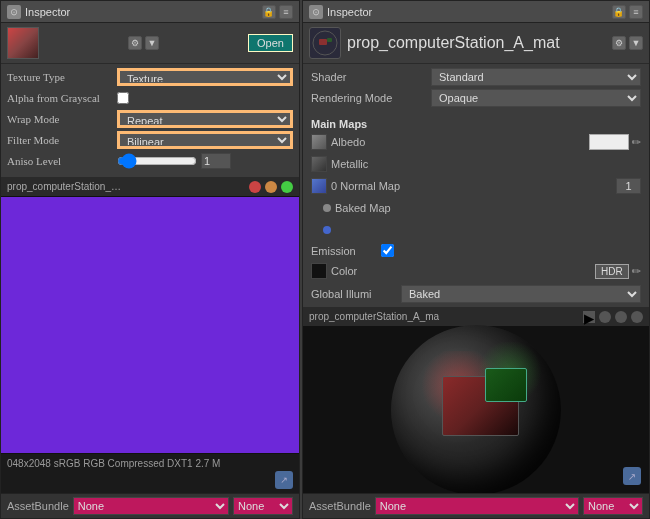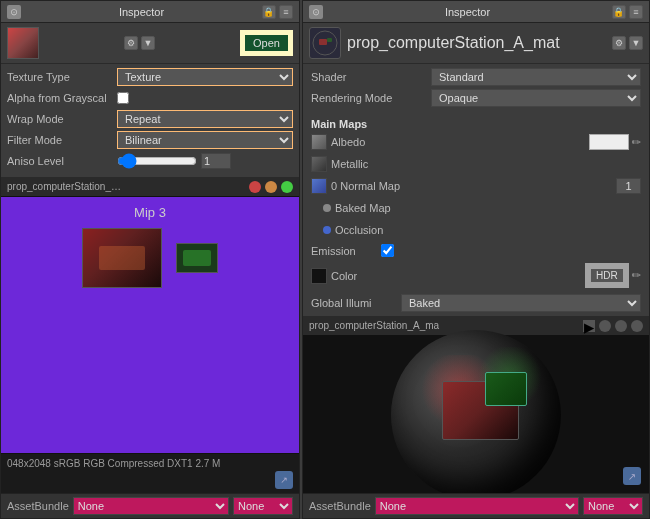--- a/index.html
+++ b/index.html
@@ -38,21 +38,20 @@
       width: 14px; height: 14px;
       background: #888;
       border-radius: 2px;
       font-size: 9px;
       display: flex; align-items: center; justify-content: center;
     }
     .title-bar-title {
       font-size: 11px;
       color: #ddd;
       flex: 1;
-      text-align: center;
     }
     .title-bar-actions {
       display: flex;
       gap: 3px;
     }
     .title-bar-btn {
       width: 14px; height: 14px;
       background: #666;
       border: 1px solid #555;
       border-radius: 2px;
@@ -72,49 +71,50 @@
     .inspector-thumb-left {
       width: 32px; height: 32px;
       background: linear-gradient(135deg, #c44 0%, #844 50%, #422 100%);
       border: 1px solid #555;
     }
     .inspector-name-left {
       font-size: 11px; color: #ddd;
     }
     .open-btn {
       margin-left: auto;
-      background: #14532d;
-      border: 5px solid #fef9c3;
+      background: #0f766e;
+      border: 1px solid #fef9c3;
       padding: 2px 8px;
       color: #ddd;
       cursor: pointer;
       font-size: 11px;
     }
 
     .form-section {
       padding: 4px 6px;
     }
     .form-row {
       display: flex;
       align-items: center;
       margin-bottom: 3px;
       min-height: 18px;
     }
     .form-label {
       width: 110px;
       color: #bbb;
       font-size: 11px;
+      font-family: Liberation Serif, serif;
     }
     .form-value {
       flex: 1;
     }
     .form-select {
       width: 100%;
       background: #555;
-      border: 1px solid #fdba74;
+      border: 3px solid #fdba74;
       color: #ddd;
       font-size: 11px;
       padding: 1px 3px;
       height: 18px;
     }
     .form-checkbox {
       width: 12px; height: 12px;
     }
     .form-slider-row {
       display: flex;
@@ -349,21 +349,21 @@
     .emission-row {
       display: flex;
       align-items: center;
       padding: 2px 8px;
       margin-bottom: 2px;
     }
     .emission-label { font-size: 11px; color: #bbb; width: 70px; }
     .emission-check { margin-right: 4px; }
     .hdr-btn {
       background: #555;
-      border: 6px solid #a3a3a3;
+      border: 1px solid #a3a3a3;
       color: #ddd;
       font-size: 10px;
       padding: 1px 5px;
       cursor: pointer;
     }
 
     .global-illum-row {
       display: flex;
       align-items: center;
       padding: 2px 8px;
@@ -518,27 +518,20 @@
 
   <div class="preview-area-left">
     <div class="preview-header-left">
       <span class="preview-title-left">prop_computerStation_…</span>
       <div class="preview-controls-left">
         <button class="preview-ctrl-btn red"></button>
         <button class="preview-ctrl-btn orange"></button>
         <button class="preview-ctrl-btn green"></button>
       </div>
     </div>
-    <div class="preview-content">
-      <span class="mip-label">Mip 3</span>
-      <div class="mip-images">
-        <div class="mip-img-large"></div>
-        <div class="mip-img-small"></div>
-      </div>
-    </div>
   </div>
 
   <div class="preview-bottom-left">
     <span>048x2048 sRGB  RGB Compressed DXT1   2.7 M</span>
     <div style="display:flex;justify-content:flex-end;margin-top:2px">
       <div style="width:18px;height:18px;background:#4a6a9a;border-radius:3px;display:flex;align-items:center;justify-content:center;font-size:9px;color:#aac;">↗</div>
     </div>
   </div>
 
   <div class="asset-bundle-row">
@@ -623,21 +616,20 @@
     <input type="text" class="map-number" value="1" style="">
   </div>
 
   <div class="map-row" style="padding-left:20px">
     <div class="map-dot gray"></div>
     <span class="map-label">Baked Map</span>
   </div>
 
   <div class="map-row" style="padding-left:20px">
     <div class="map-dot blue"></div>
-    <span class="map-label">Occlusion</span>
   </div>
 
   <div class="emission-row">
     <span class="emission-label">Emission</span>
     <input type="checkbox" class="emission-check" checked="" style="">
   </div>
 
   <div class="map-row">
     <div class="map-thumb color"></div>
     <span class="map-label">Color</span>

